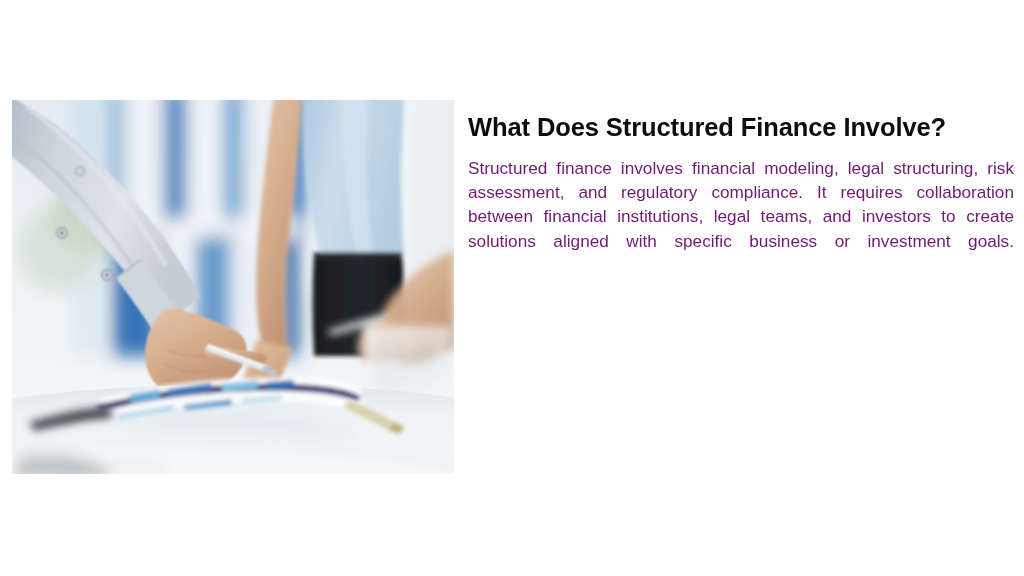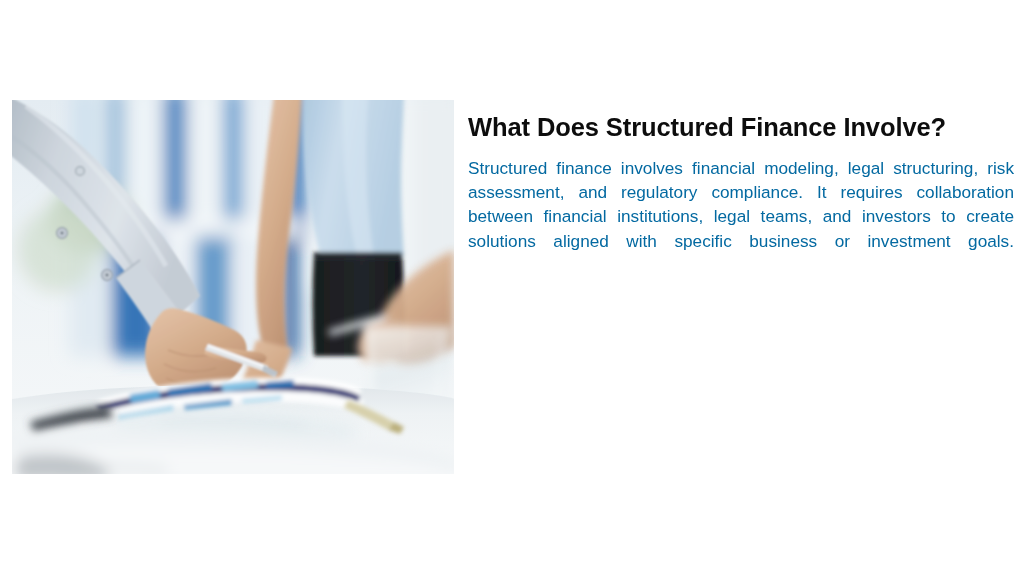--- a/index.html
+++ b/index.html
@@ -50,21 +50,21 @@
     font-weight: bold;
     line-height: 30px;
     color: #0d0d0d;
     letter-spacing: -0.1px;
     margin: 0 0 14px 0;
     white-space: nowrap;
   }
   #body-copy {
     font-size: 17.2px;
     line-height: 24.2px;
-    color: #0369a1;
+    color: #701a75;
     text-align: justify;
     text-justify: inter-word;
     margin: 0;
   }
   #body-copy::after {
     content: "";
     display: inline-block;
     width: 100%;
   }
 </style>

